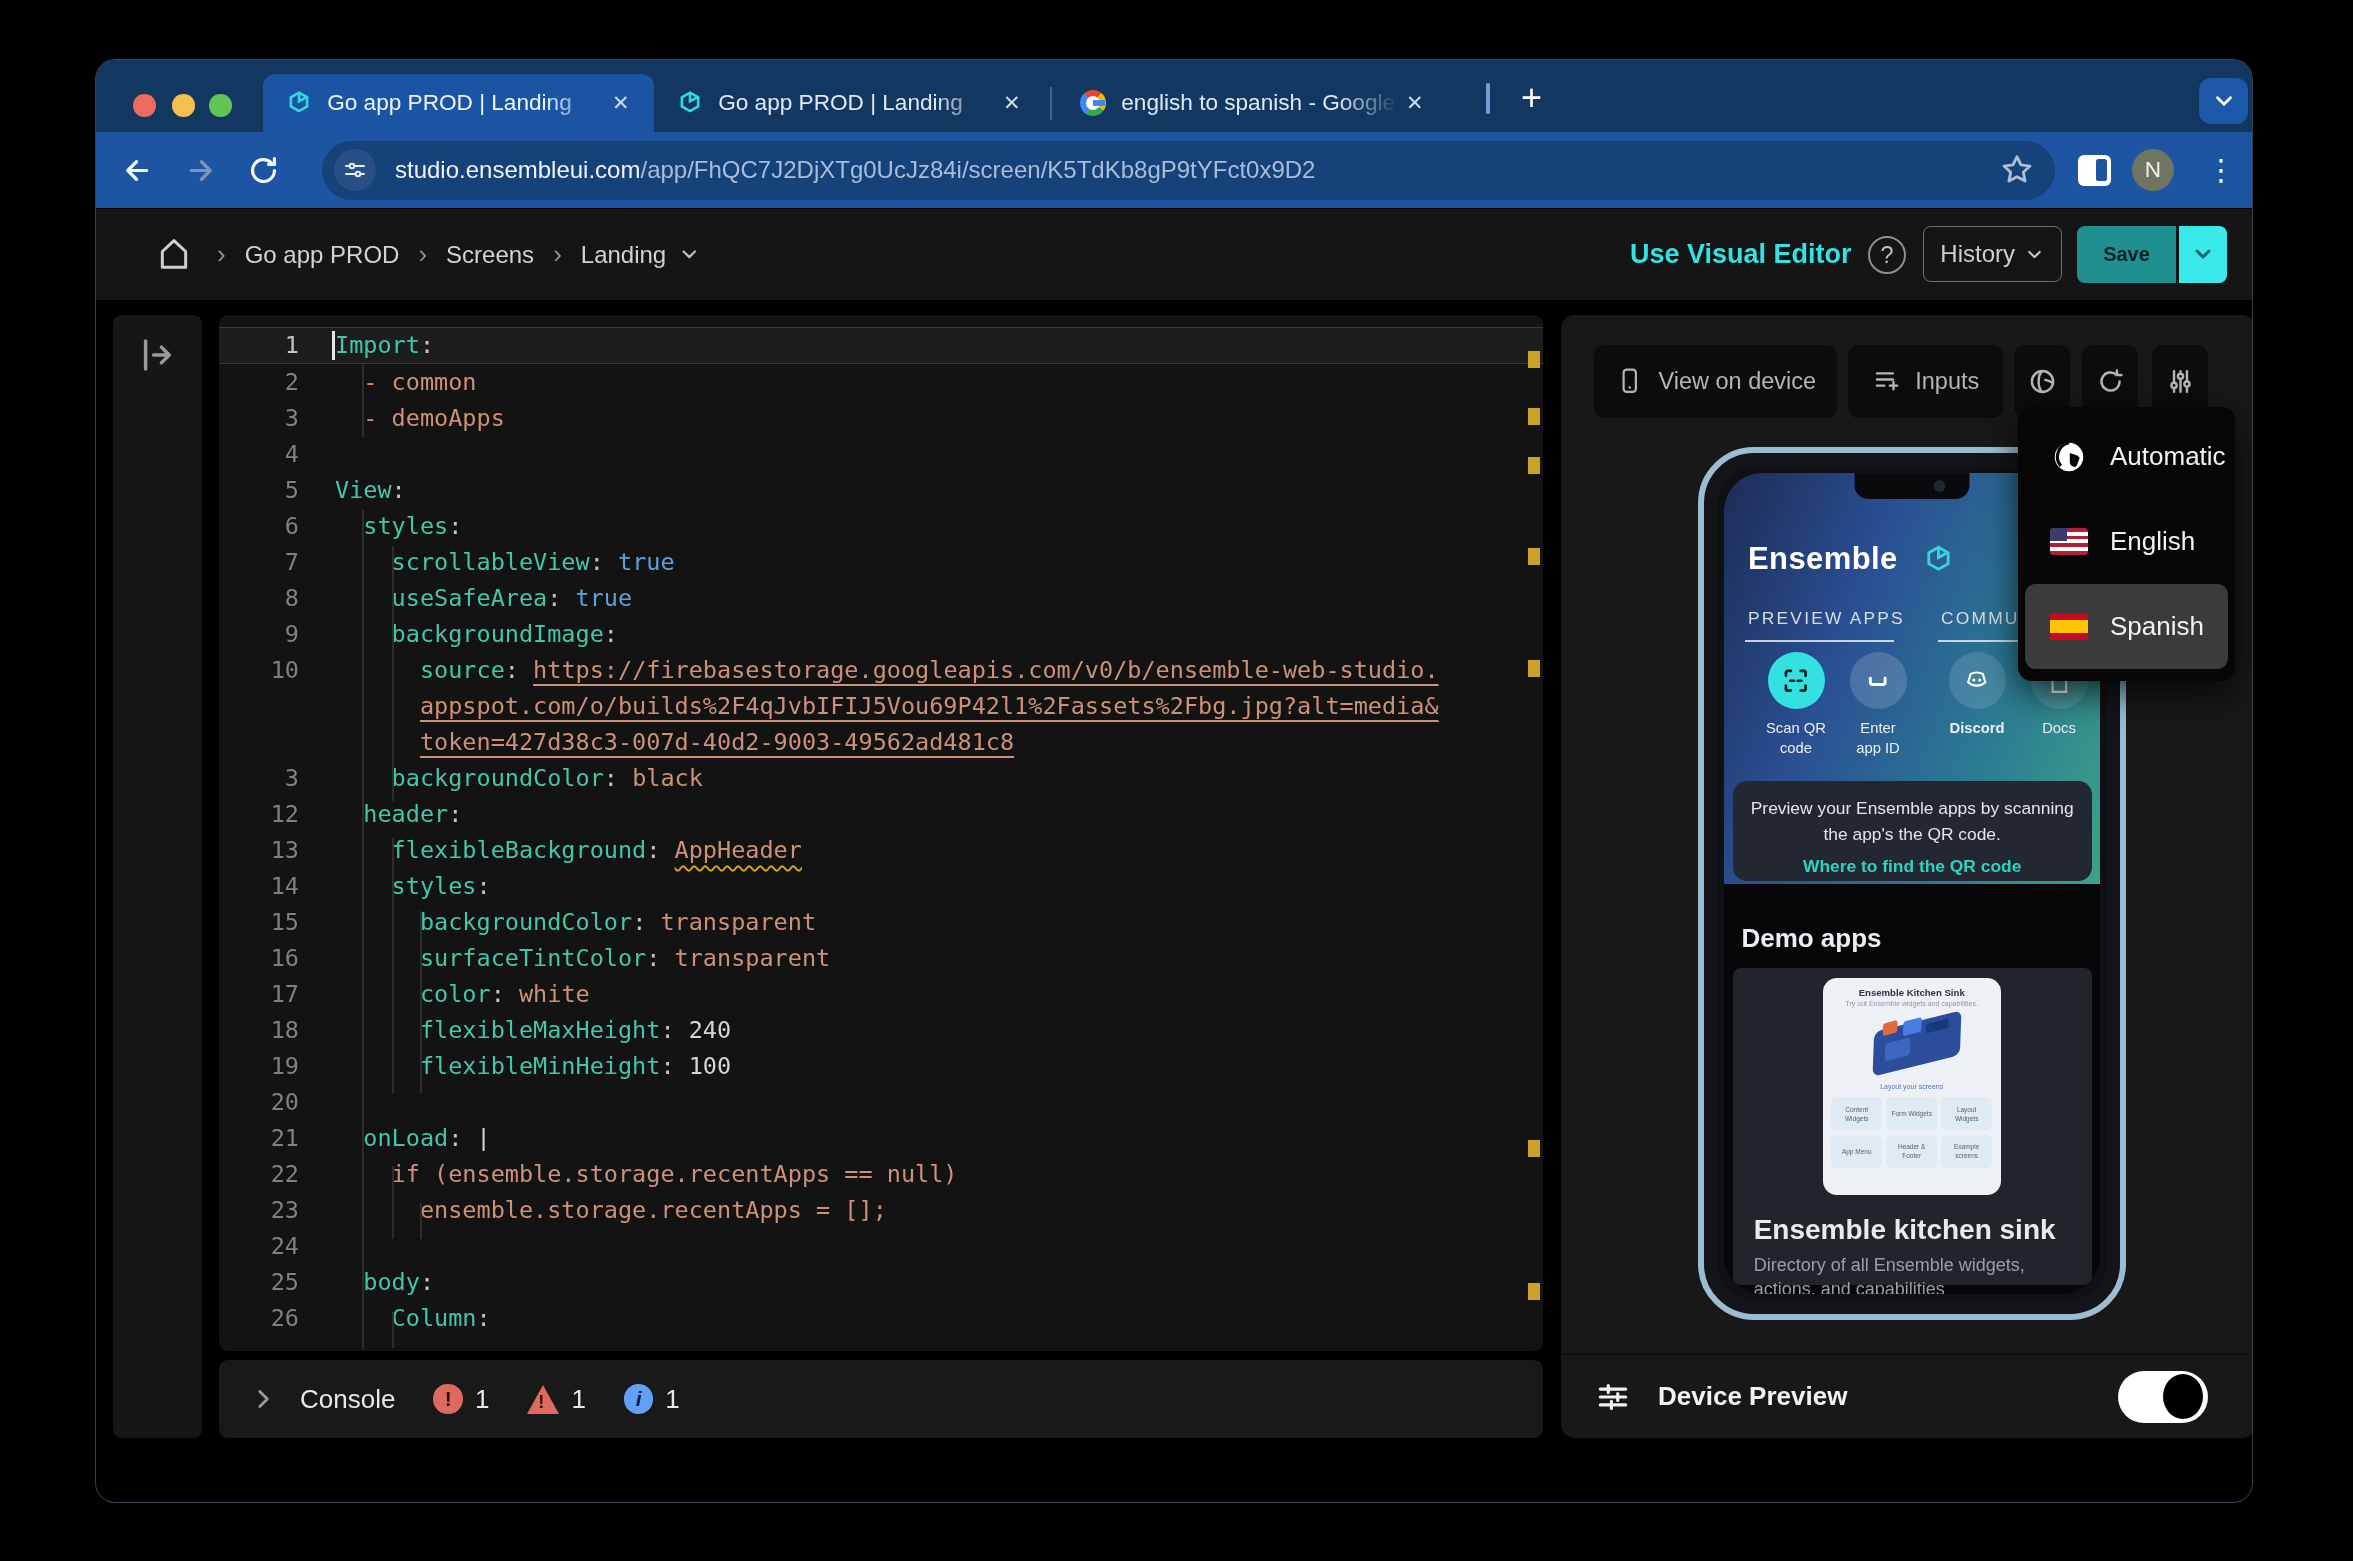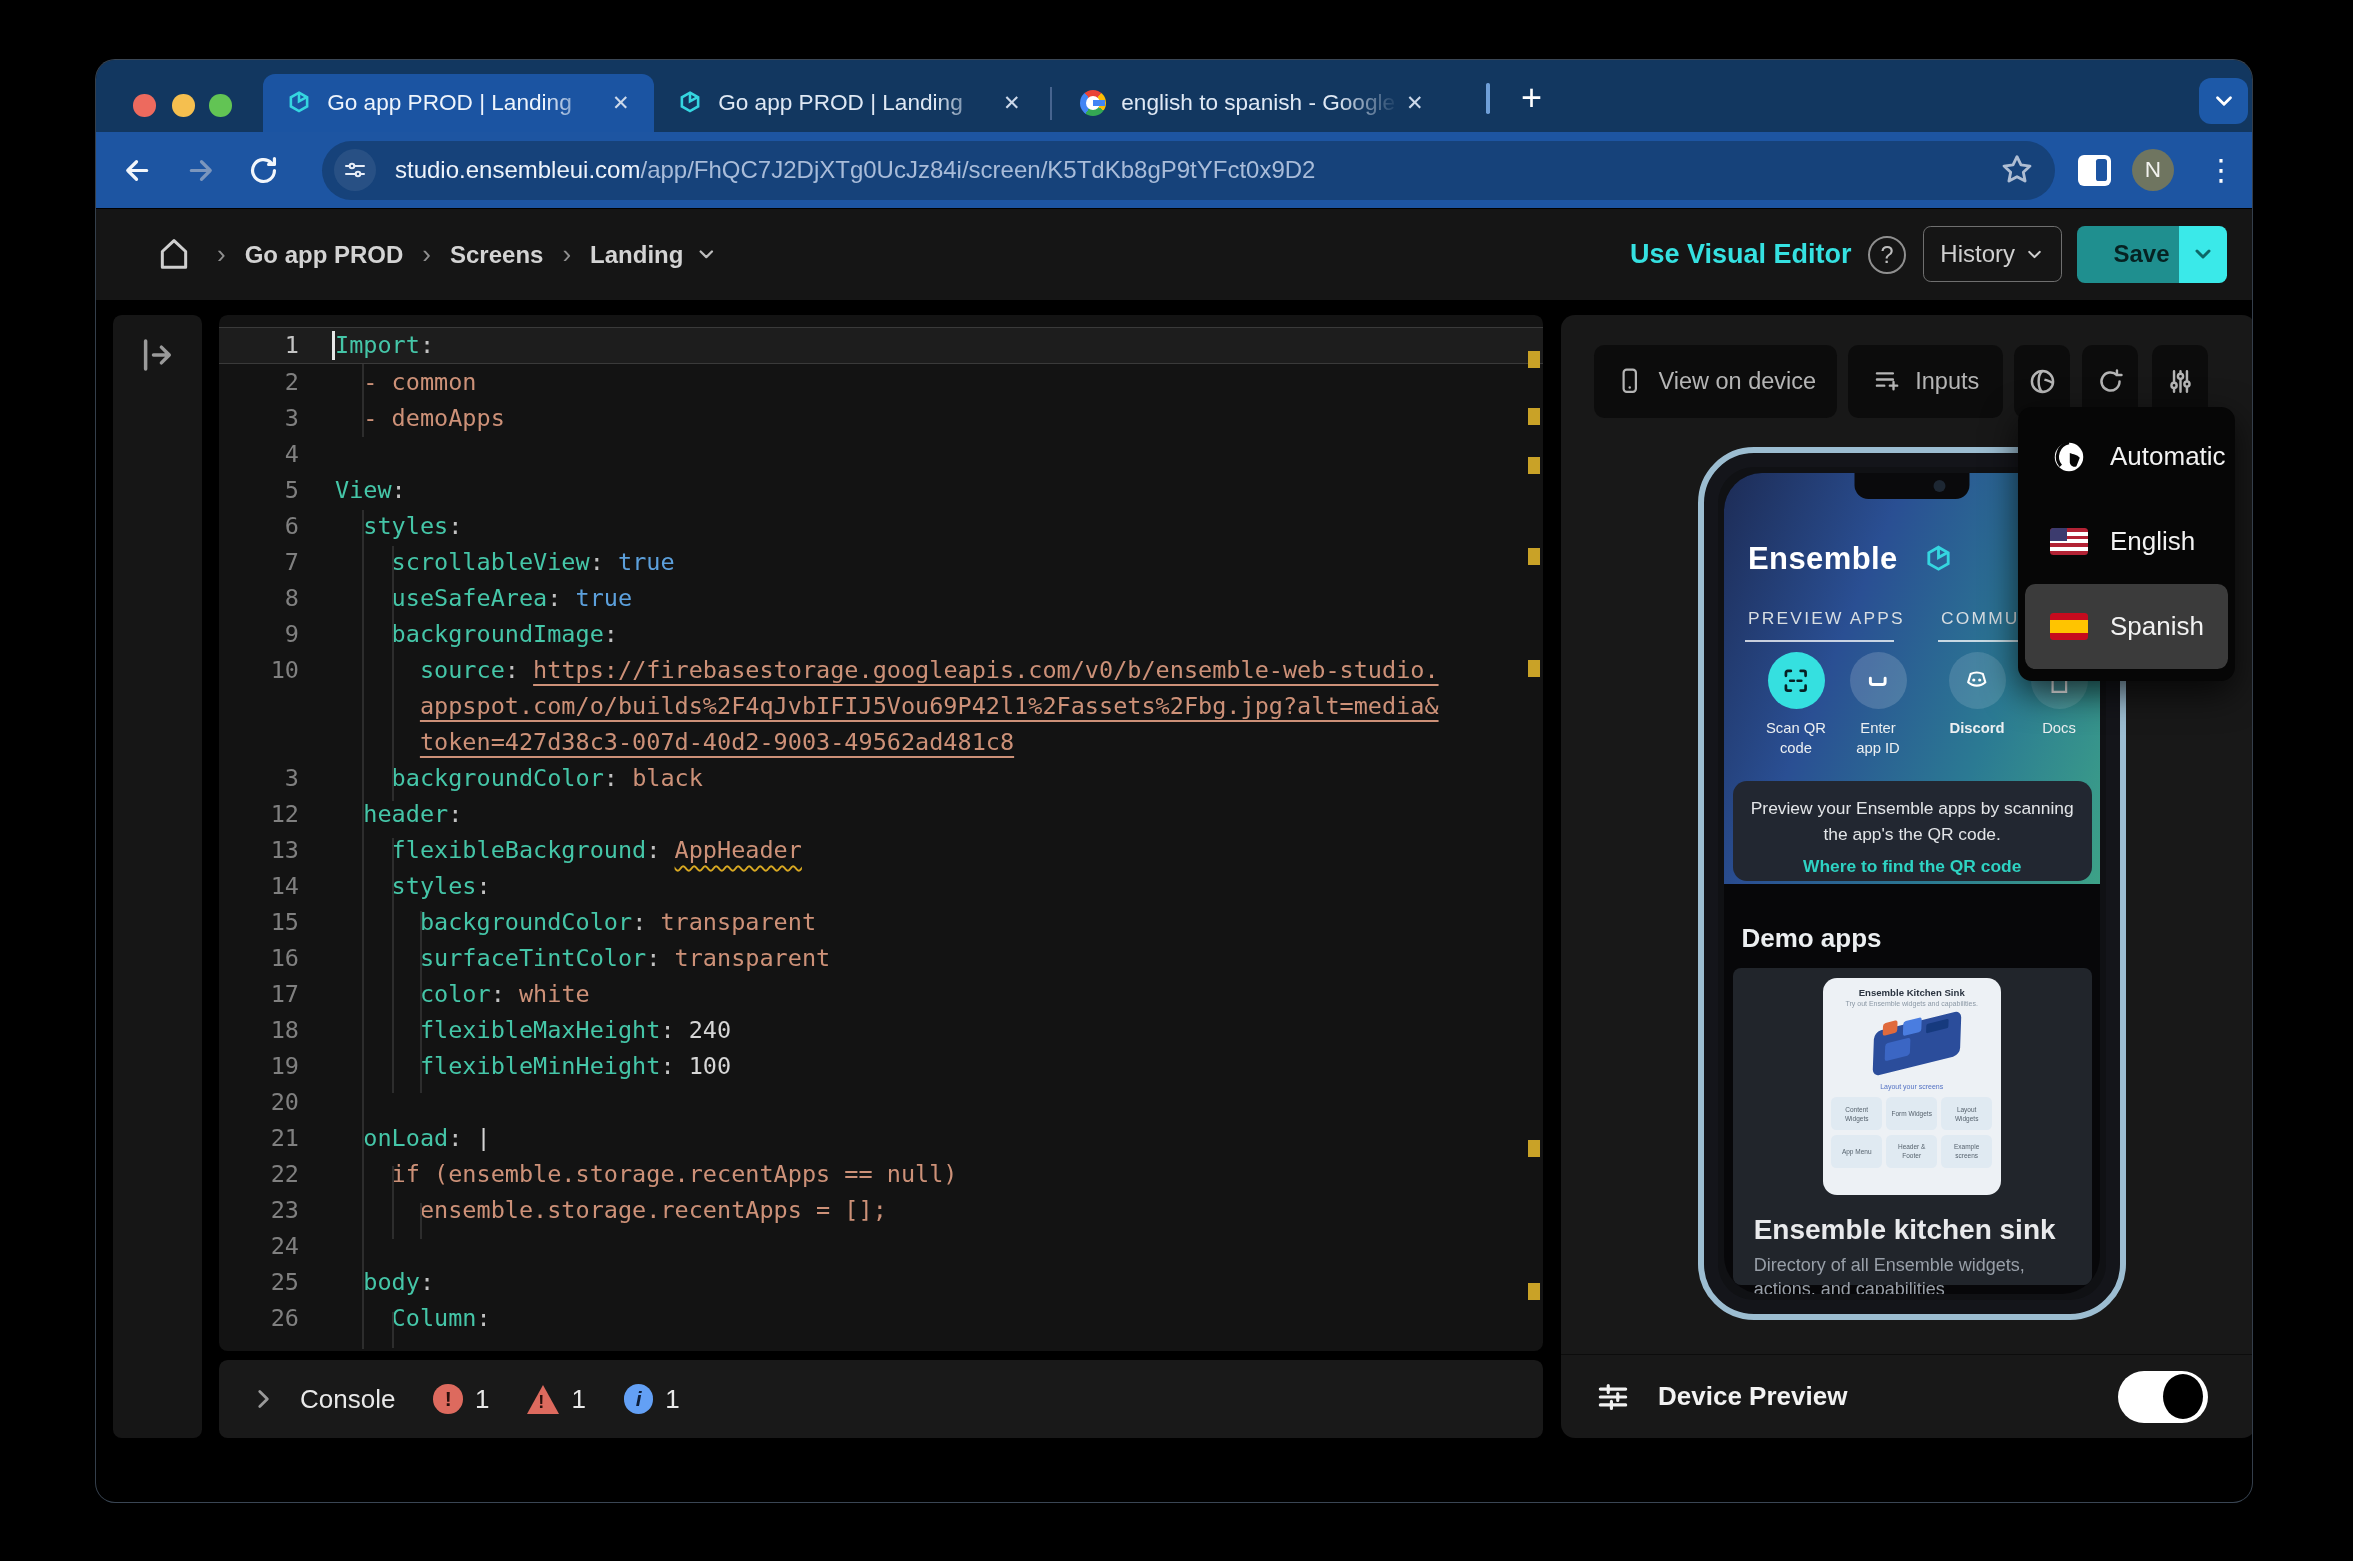--- a/index.html
+++ b/index.html
@@ -49,32 +49,32 @@
   .avatar{position:absolute;left:2036px;top:17.4px;width:42px;height:42px;border-radius:50%;background:#6f7560;
           color:#f2f2ee;display:flex;align-items:center;justify-content:center;font-size:22.6px;}
   .dots{position:absolute;left:2112px;top:15.6px;width:26px;height:45px;color:#fff;font-size:29.5px;
         display:flex;align-items:center;justify-content:center;letter-spacing:0;}
 
   
   .appbar{position:absolute;left:0;top:149px;width:100%;height:91px;background:#151515;}
   .home-ic{position:absolute;left:58px;top:25px;width:40px;height:40px;color:#cfcfcf;}
   .bc{position:absolute;left:102px;top:0;height:91px;display:flex;align-items:center;font-size:24px;}
   .bc .bc-sep{color:#8f8f8f;margin:0 19px;font-size:26px;}
-  .bc .bc-item{color:#d3d3d3;font-weight:bold;}
+  .bc .bc-item{color:#d3d3d3;font-weight:normal;}
   .bc .bc-caret{margin-left:12px;color:#bdbdbd;}
   .uve{position:absolute;left:1534px;top:0;height:91px;display:flex;align-items:center;
        font-size:27px;font-weight:bold;}
   .help-circ{position:absolute;left:1772px;top:27px;width:38px;height:38px;border-radius:50%;
        border:2.6px solid #8f8f8f;color:#bdbdbd;display:flex;align-items:center;justify-content:center;
        font-size:23.5px;box-sizing:border-box;}
   .btn-history{position:absolute;left:1827px;top:17.4px;width:139px;height:56px;border:1.7px solid #6f6f6f;
        border-radius:7.8px;box-sizing:border-box;color:#cfcfcf;font-size:24px;display:flex;
        align-items:center;justify-content:center;gap:8.7px;background:transparent;}
   .btn-save{position:absolute;left:1981px;top:16.5px;width:99px;height:57px;border-radius:7.8px 0 0 7.8px;
-       color:#062222;font-size:24px;font-weight:bold;display:flex;align-items:center;justify-content:center;padding-left:15px;}
+       color:#062222;font-size:20px;font-weight:bold;display:flex;align-items:center;justify-content:center;}
   .btn-save-caret{position:absolute;left:2083px;top:16.5px;width:48px;height:57px;border-radius:0 7.8px 7.8px 0;
        display:flex;align-items:center;justify-content:center;color:#0d6868;}
 
   
   .mini-sidebar{position:absolute;left:17.4px;top:255px;width:89px;height:1123px;background:#161616;border-radius:8.7px;}
   .expand-ic{position:absolute;left:22.6px;top:19px;width:42px;height:42px;color:#9a9a9a;}
 
   .editor{position:absolute;left:123px;top:255px;width:1324px;height:1036px;background:#131313;
           border-radius:8.7px;overflow:hidden;}
   .coderows{position:absolute;left:0;top:12px;width:100%;}

